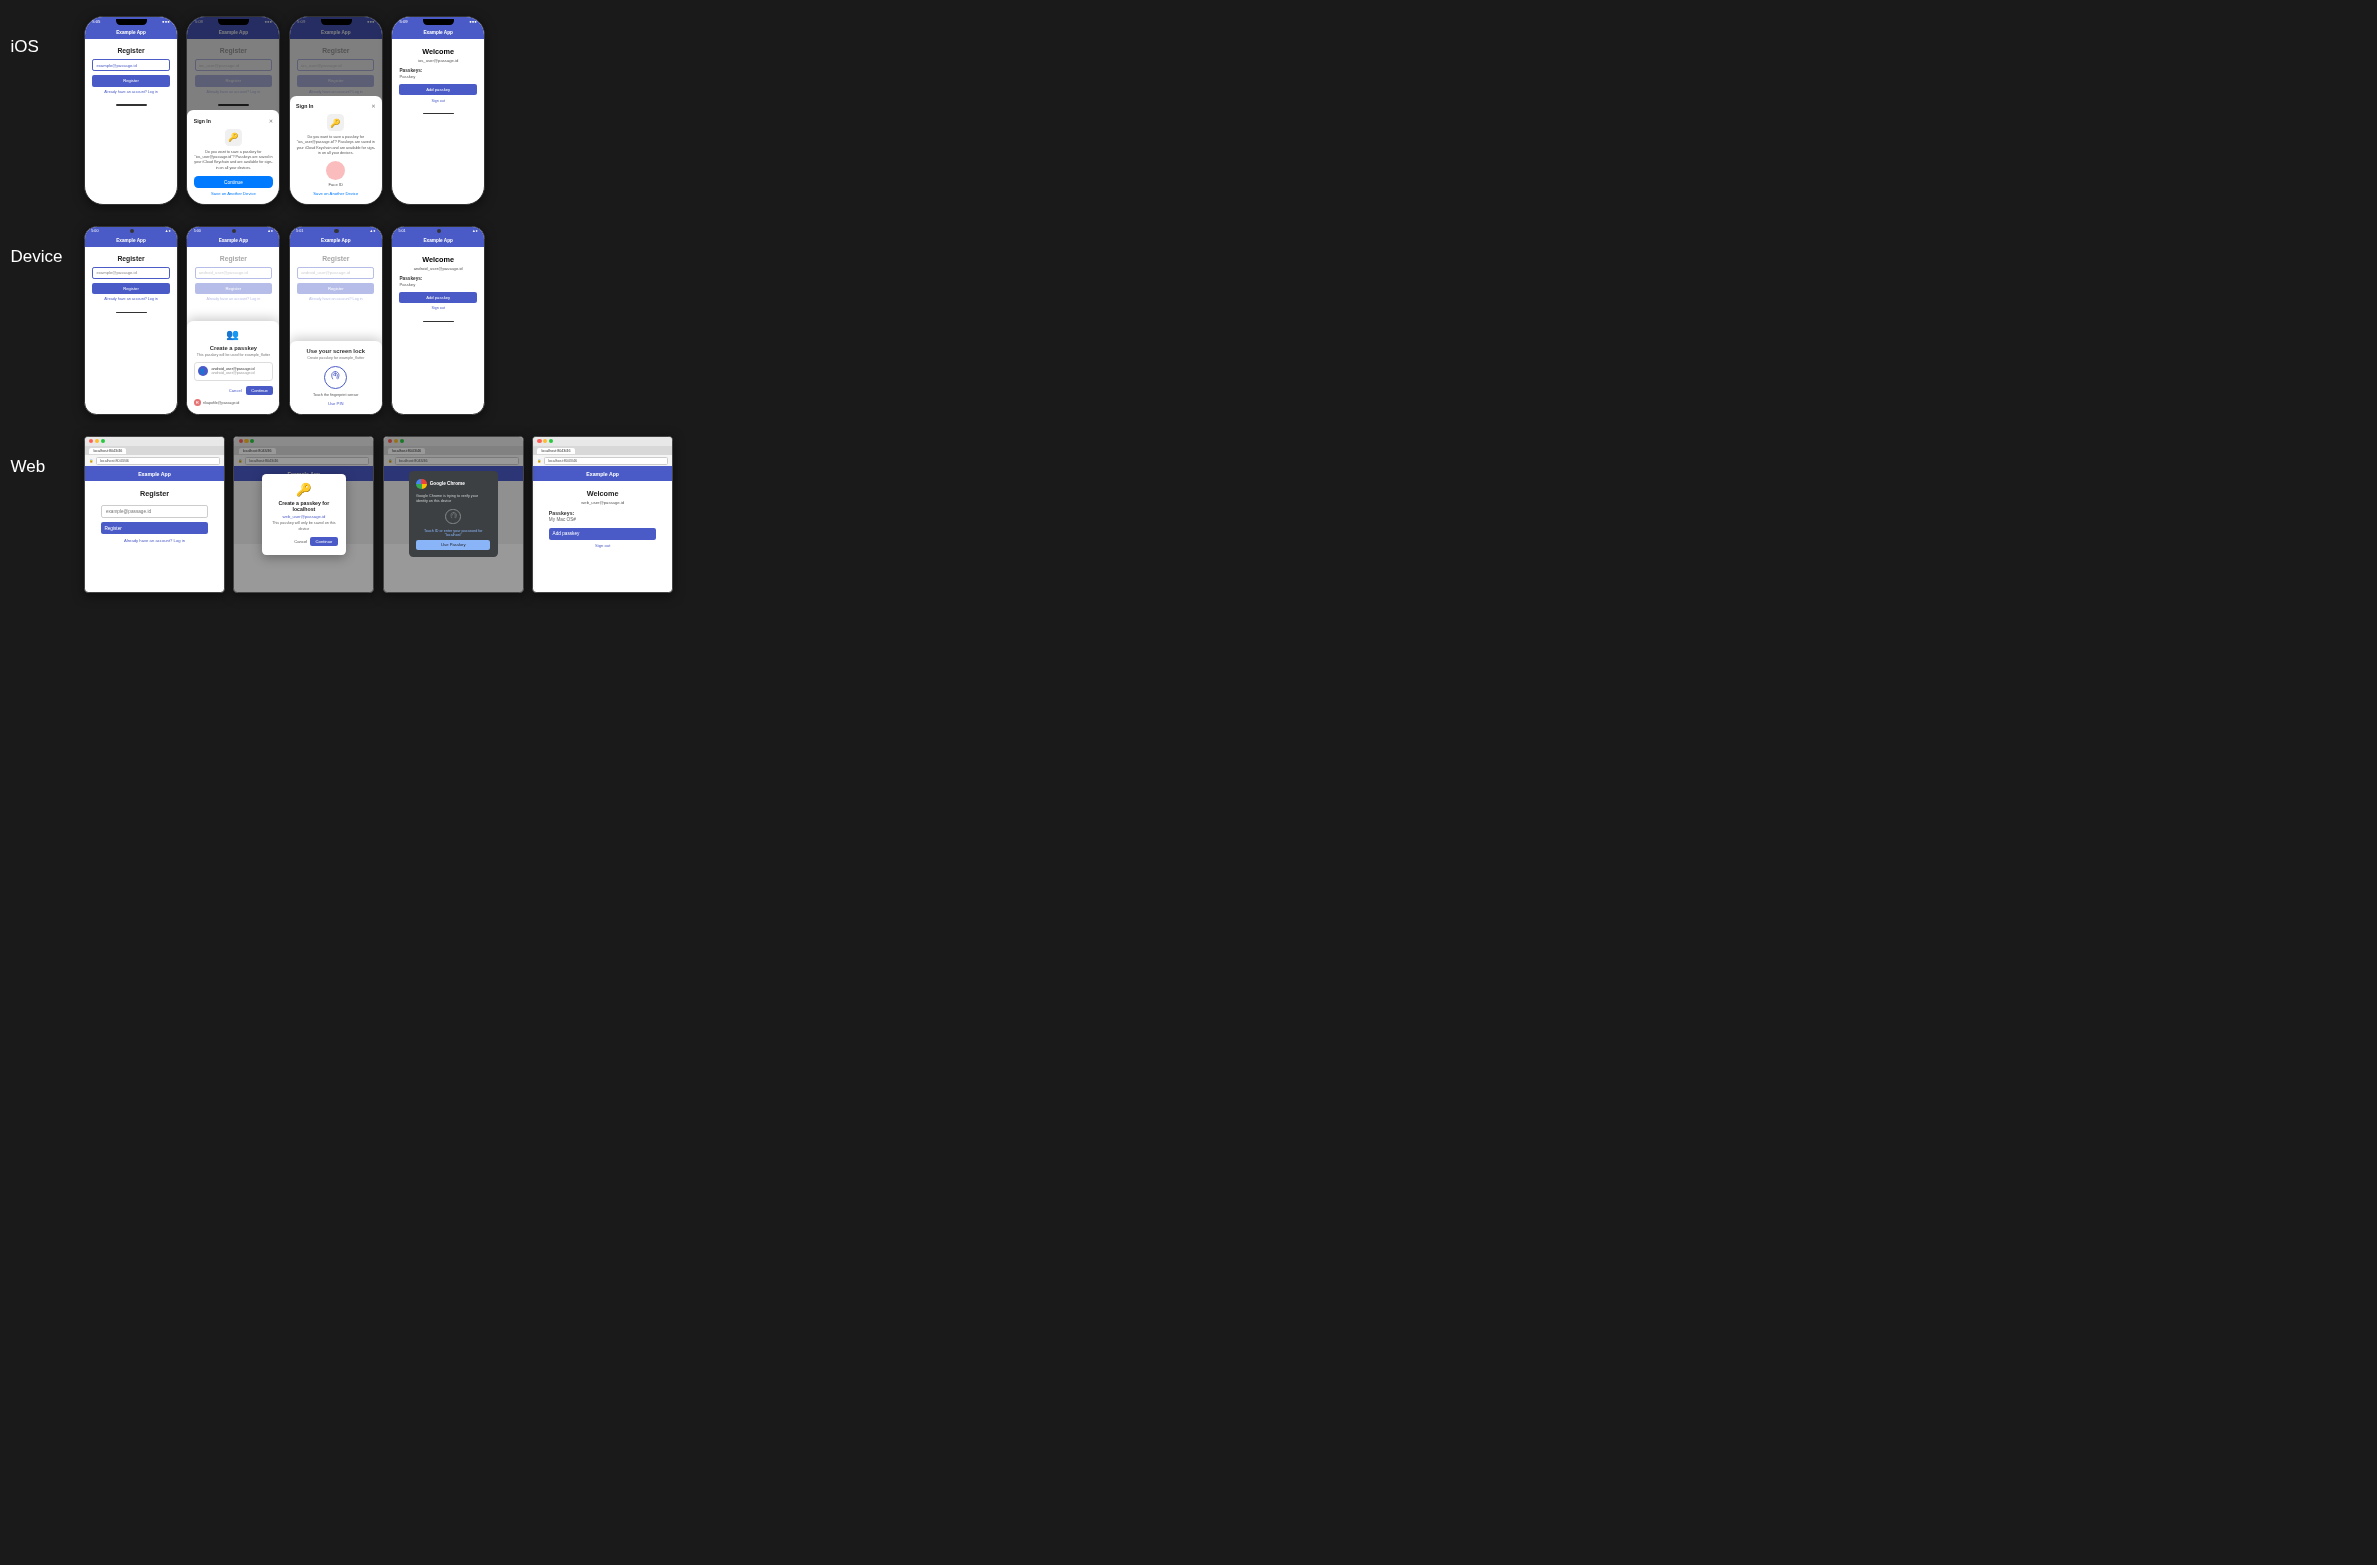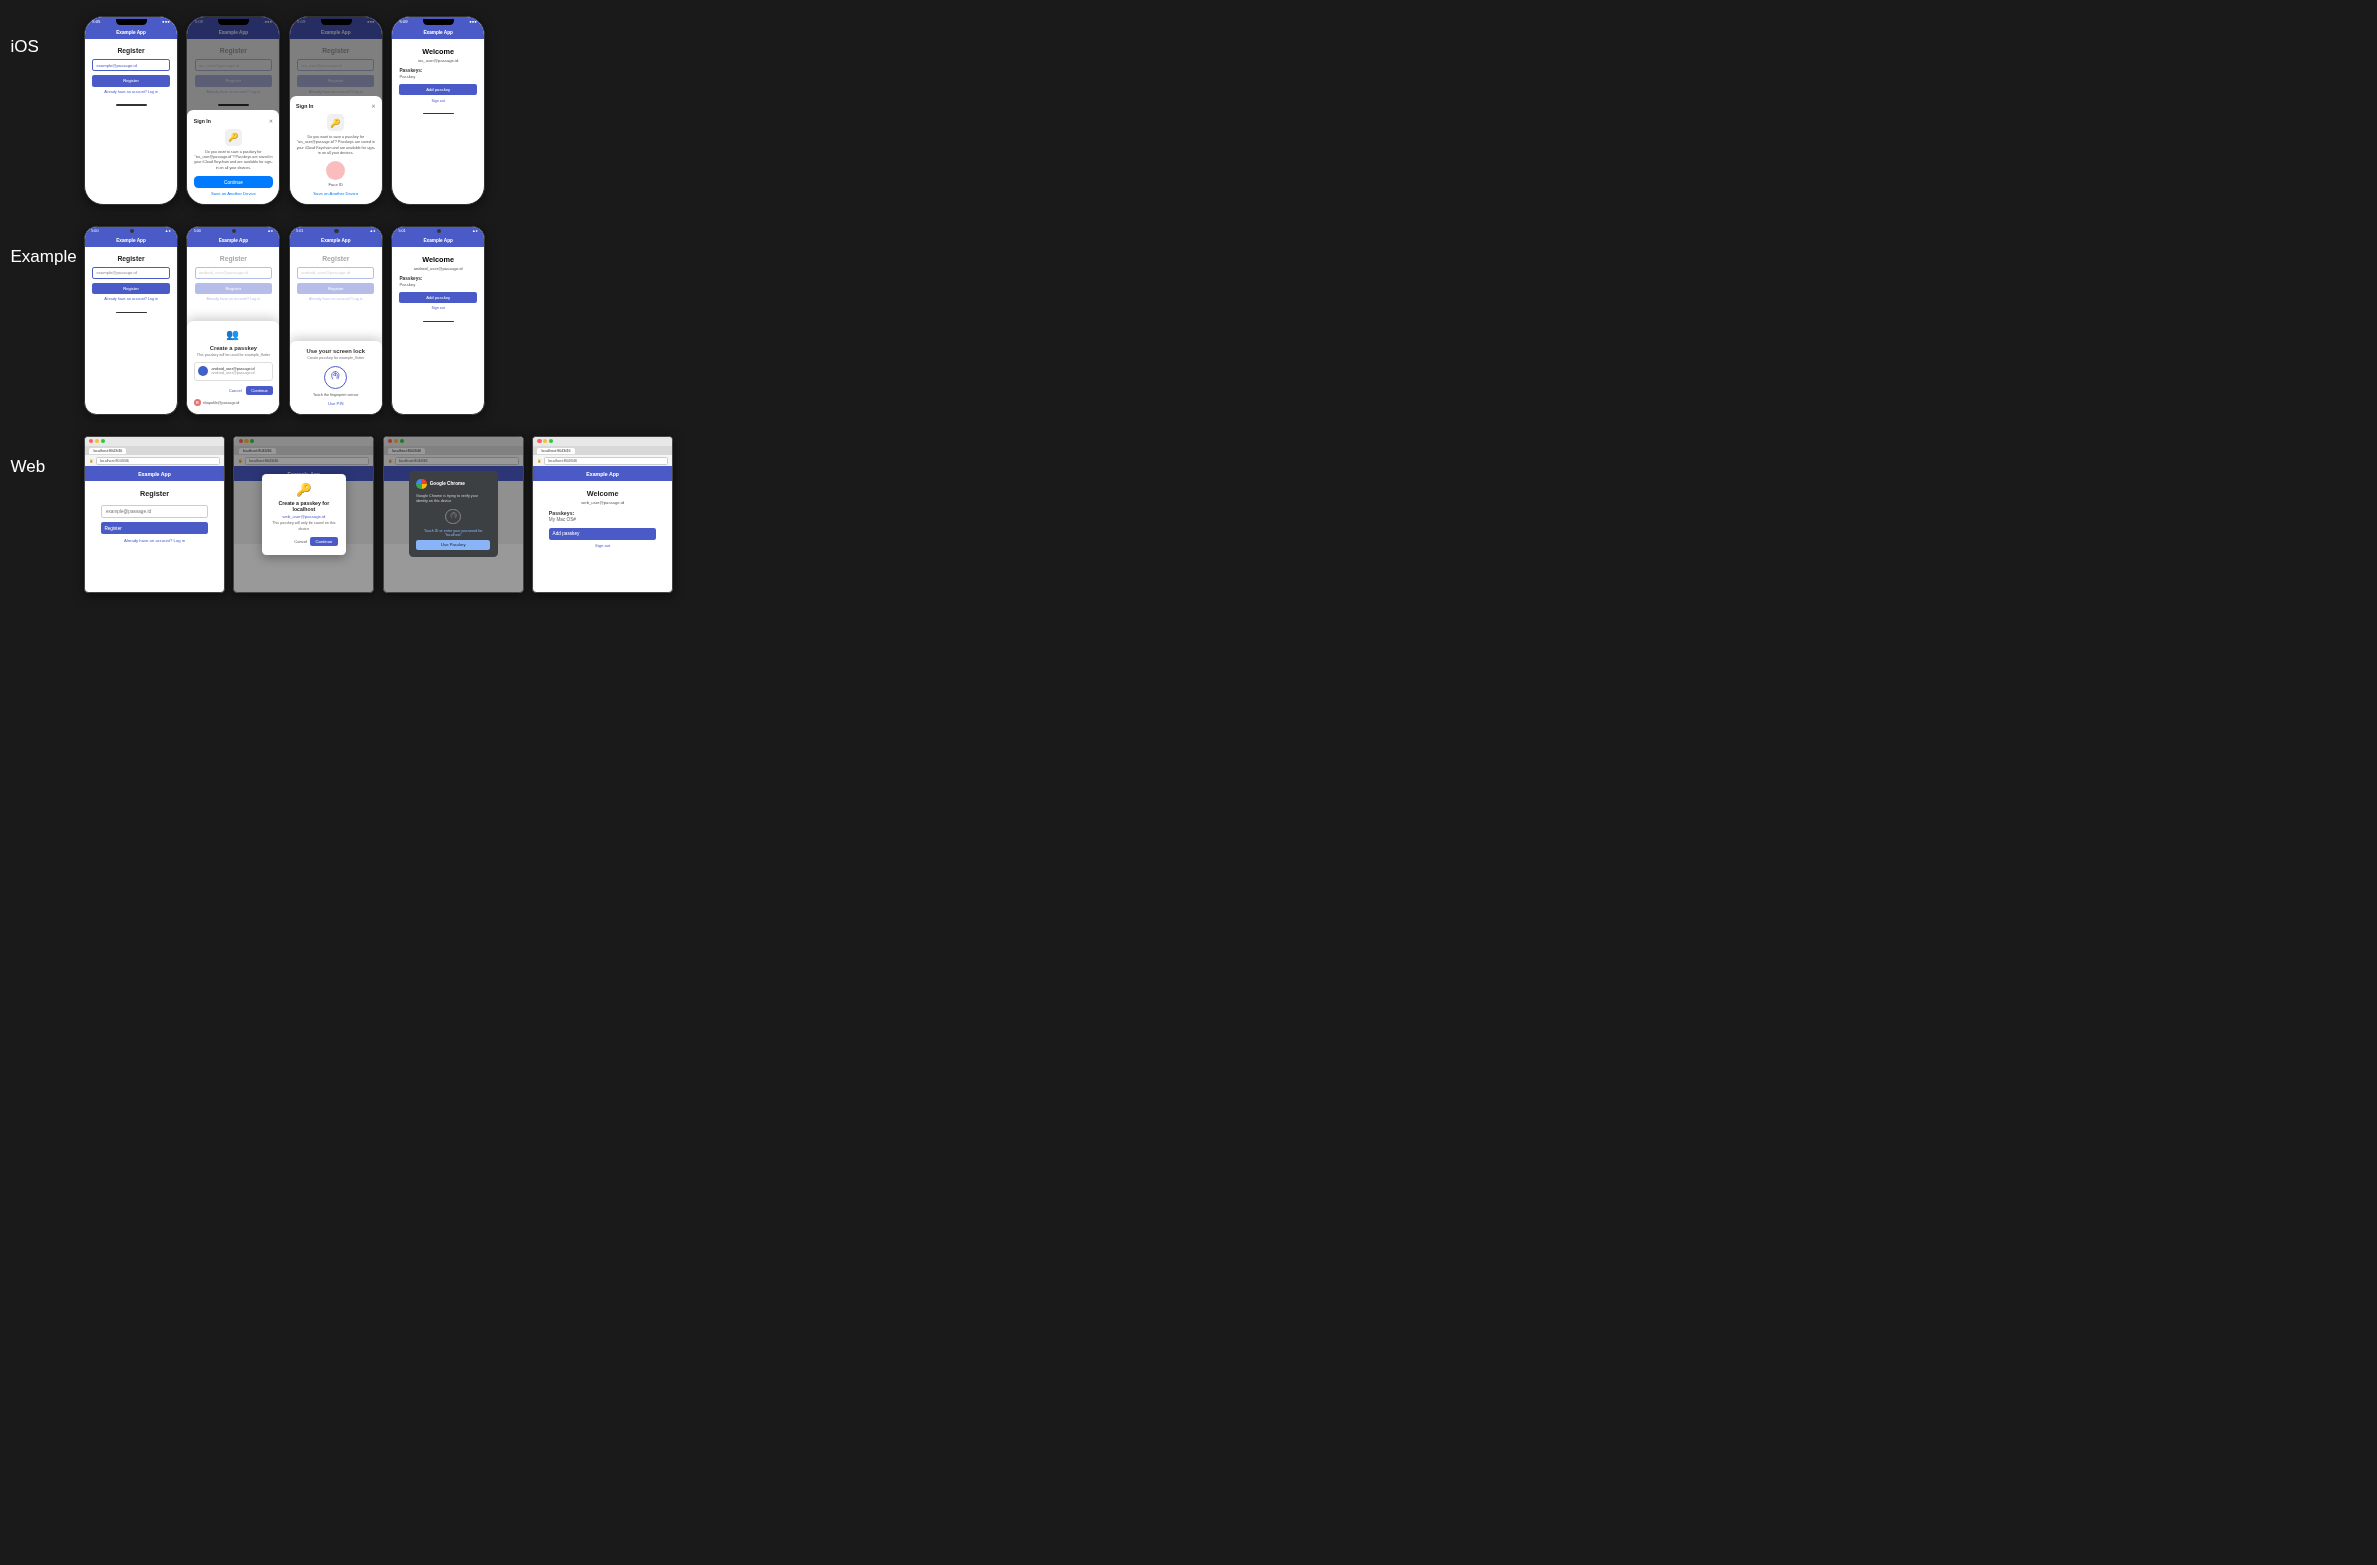--- a/index.html
+++ b/index.html
@@ -722,21 +722,21 @@
           <div class="welcome-value">Passkey</div>
           <div class="phone-btn-primary">Add passkey</div>
           <div class="phone-link">Sign out</div>
         </div>
         <div class="phone-home-indicator"></div>
       </div>
     </div>
   </div>
 
   <div class="platform-row">
-    <div class="platform-label">Example</div>
+    <div class="platform-label">Device</div>
     <div class="screens-row">
 
       <div class="android-frame">
         <div class="android-status-bar">
           <span>5:00</span>
           <div class="android-camera"></div>
           <span>▲●</span>
         </div>
         <div class="phone-header">Example App</div>
         <div class="phone-content">

